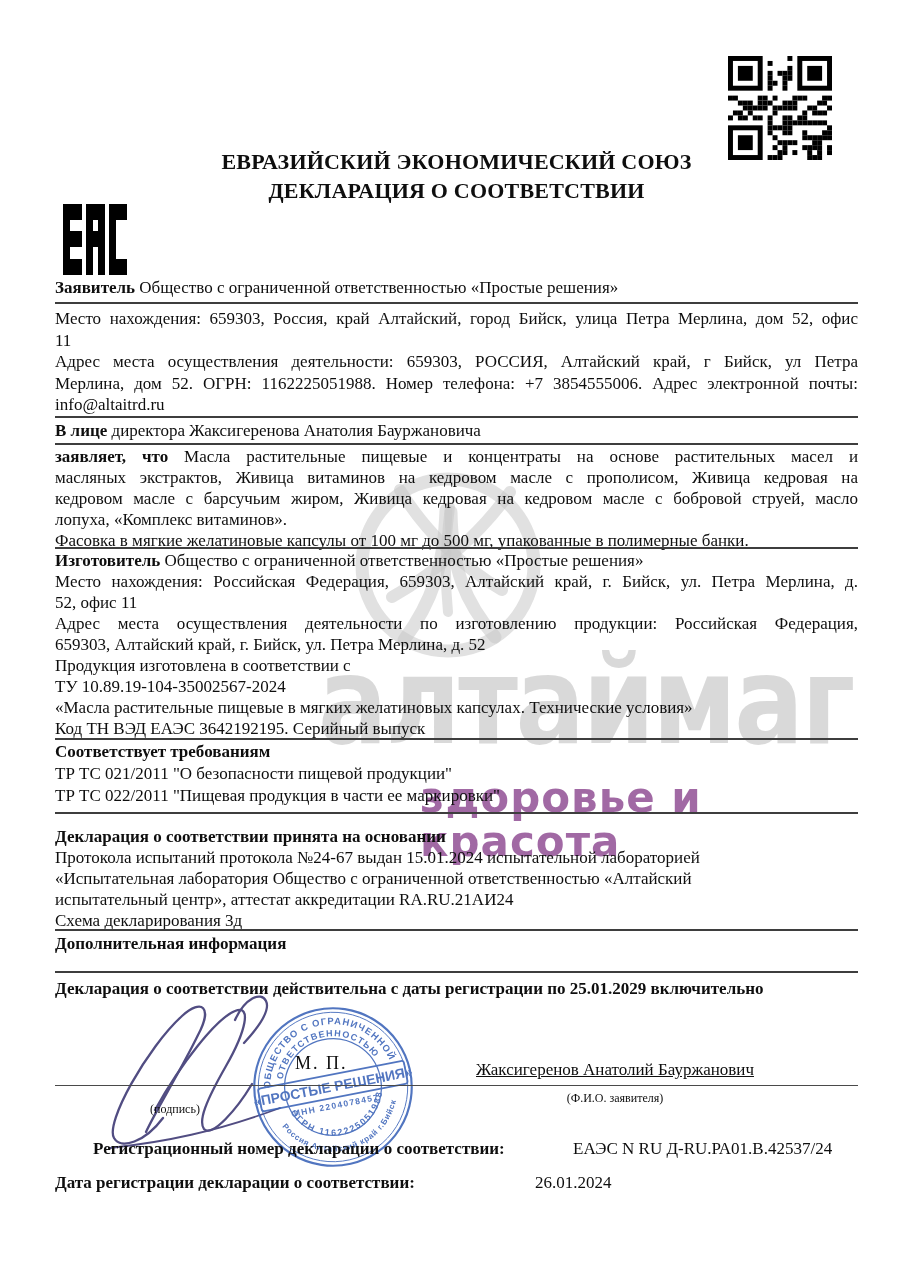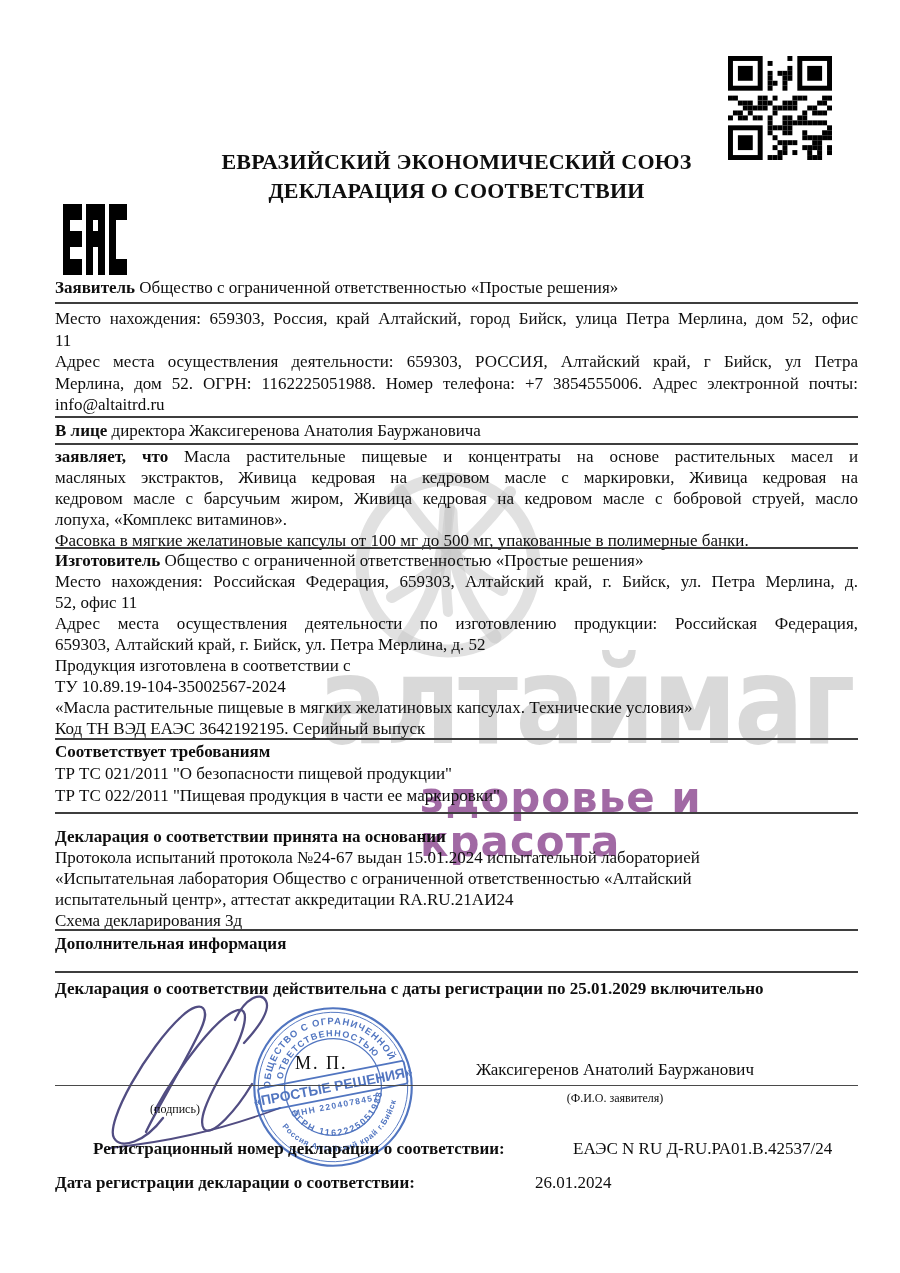--- a/index.html
+++ b/index.html
@@ -15,21 +15,21 @@
   .wm-text1{left:318px;top:640px;font-family:"DejaVu Sans",sans-serif;font-weight:bold;
             font-size:132px;line-height:132px;color:#b5b5b5;opacity:.5;
             transform:scale(.78,.92);transform-origin:left top;letter-spacing:-3px;}
   .wm-text2{left:420px;top:776px;font-family:"DejaVu Sans",sans-serif;font-weight:bold;
             font-size:42px;line-height:44px;color:#701a75;opacity:.65;letter-spacing:1px;}
   
   .sigblock{left:55px;top:998px;width:803px;height:140px;position:absolute;}
   .sigline{position:absolute;left:0;right:0;top:87px;border-top:1.5px solid #4a4a4a;}
   .mp{position:absolute;left:240px;top:55px;font-size:18px;letter-spacing:2px;}
   .sign-label{position:absolute;left:55px;top:104px;width:130px;text-align:center;font-size:12px;}
-  .fio-name{position:absolute;left:360px;top:62px;width:400px;text-align:center;font-size:17px;}
+  .fio-name{position:absolute;left:360px;top:62px;width:400px;text-align:center;font-size:17px;text-decoration:underline;}
   .fio-label{position:absolute;left:360px;top:93px;width:400px;text-align:center;font-size:12px;}
   .stamp{position:absolute;left:193px;top:4px;width:170px;height:170px;opacity:.88;}
   .signature{position:absolute;left:30px;top:-8px;width:260px;height:170px;opacity:.9;}
   
   .frow{left:55px;width:803px;position:absolute;font-size:17px;line-height:21px;}
   .flabel{font-weight:bold;}
   .fval{position:absolute;left:480px;top:0;white-space:nowrap;}
 </style>
 </head>
 <body>
@@ -219,21 +219,21 @@
         <div class="line j">Мерлина, дом 52. ОГРН: 1162225051988. Номер телефона: +7 3854555006. Адрес электронной почты:</div>
         <div class="line">info@altaitrd.ru</div>
       </div>
       <div class="hr" style="top: 416px;"></div>
       <div class="sec" style="top: 420px;">
         <div class="line"><b>В лице</b> директора Жаксигеренова Анатолия Бауржановича</div>
       </div>
       <div class="hr" style="top: 443px;"></div>
       <div class="sec" style="top: 446px;">
         <div class="line j"><b>заявляет, что</b> Масла растительные пищевые и концентраты на основе растительных масел и</div>
-        <div class="line j">масляных экстрактов, Живица кедровая на кедровом масле с маркировки, Живица кедровая на</div>
+        <div class="line j">масляных экстрактов, Живица витаминов на кедровом масле с прополисом, Живица кедровая на</div>
         <div class="line j">кедровом масле с барсучьим жиром, Живица кедровая на кедровом масле с бобровой струей, масло</div>
         <div class="line">лопуха, «Комплекс витаминов».</div>
         <div class="line">Фасовка в мягкие желатиновые капсулы от 100 мг до 500 мг, упакованные в полимерные банки.</div>
       </div>
       <div class="hr" style="top: 547px;"></div>
       <div class="sec" style="top: 550px;">
         <div class="line"><b>Изготовитель</b> Общество с ограниченной ответственностью «Простые решения»</div>
         <div class="line j">Место нахождения: Российская Федерация, 659303, Алтайский край, г. Бийск, ул. Петра Мерлина, д.</div>
         <div class="line">52, офис 11</div>
         <div class="line j">Адрес места осуществления деятельности по изготовлению продукции: Российская Федерация,</div>

